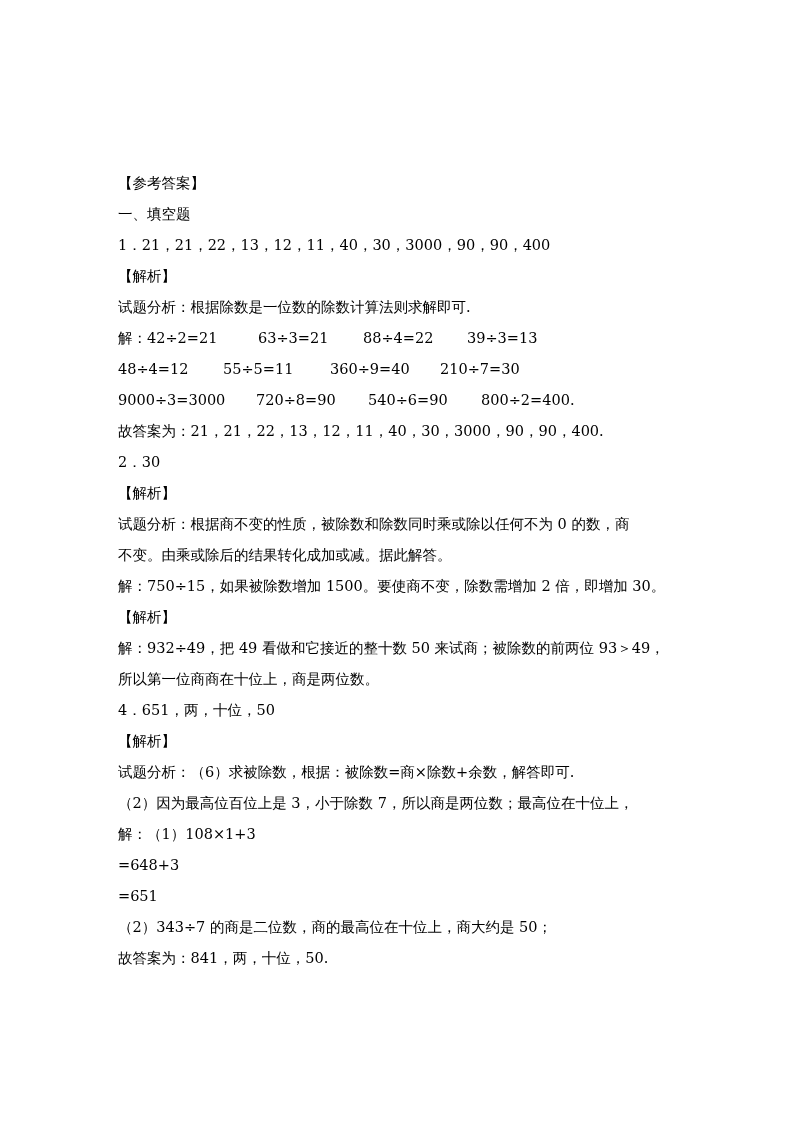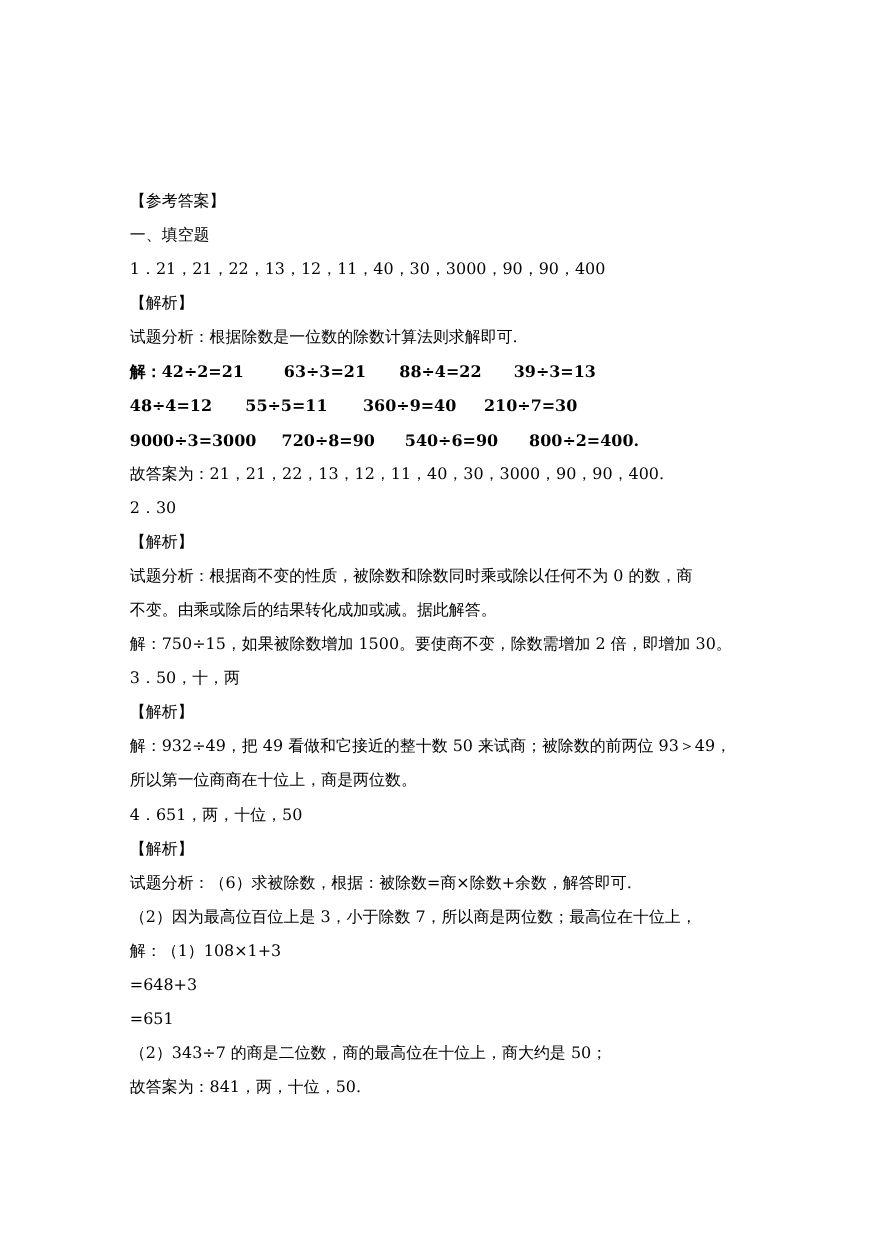--- a/index.html
+++ b/index.html
@@ -1,20 +1,20 @@
 <!DOCTYPE html>
 <html><head>
 <meta charset="utf-8">
 <style>
   html, body { margin: 0; padding: 0; background: #ffffff; }
   body { width: 793px; height: 1122px; position: relative; overflow: hidden;
          font-family: "DejaVu Serif", "Liberation Serif", serif; color: #000; }
   .page { position: absolute; left: 118px; top: 128px; width: 580px; margin-top: 40px; }
   .line { font-size: 14.5px; line-height: 31px; height: 31px; white-space: nowrap; }
-  .eqrow { position: relative; font-weight: bold; }
+  .eqrow { position: relative; }
   .eqrow span { position: absolute; top: 0; }
 </style>
 </head>
 <body>
 
 <div class="page">
   <div class="line">【参考答案】</div>
   <div class="line">一、填空题</div>
 
   <div class="line">1．21，21，22，13，12，11，40，30，3000，90，90，400</div>
@@ -39,21 +39,20 @@
     <span style="left:363px">800÷2=400.</span>
   </div>
   <div class="line">故答案为：21，21，22，13，12，11，40，30，3000，90，90，400.</div>
 
   <div class="line">2．30</div>
   <div class="line">【解析】</div>
   <div class="line">试题分析：根据商不变的性质，被除数和除数同时乘或除以任何不为 0 的数，商</div>
   <div class="line">不变。由乘或除后的结果转化成加或减。据此解答。</div>
   <div class="line">解：750÷15，如果被除数增加 1500。要使商不变，除数需增加 2 倍，即增加 30。</div>
 
-  <div class="line">3．50，十，两</div>
   <div class="line">【解析】</div>
   <div class="line">解：932÷49，把 49 看做和它接近的整十数 50 来试商；被除数的前两位 93＞49，</div>
   <div class="line">所以第一位商商在十位上，商是两位数。</div>
 
   <div class="line">4．651，两，十位，50</div>
   <div class="line">【解析】</div>
   <div class="line">试题分析：（6）求被除数，根据：被除数=商×除数+余数，解答即可.</div>
   <div class="line">（2）因为最高位百位上是 3，小于除数 7，所以商是两位数；最高位在十位上，</div>
   <div class="line">解：（1）108×1+3</div>
   <div class="line">=648+3</div>

